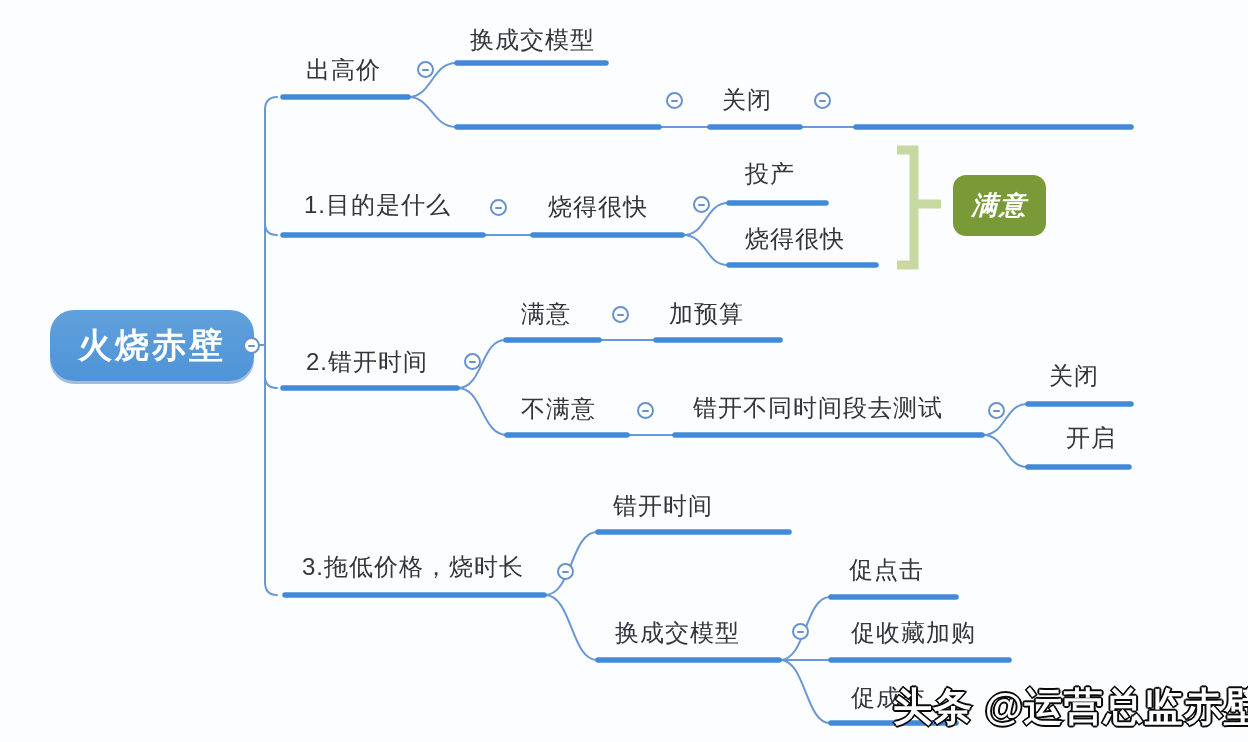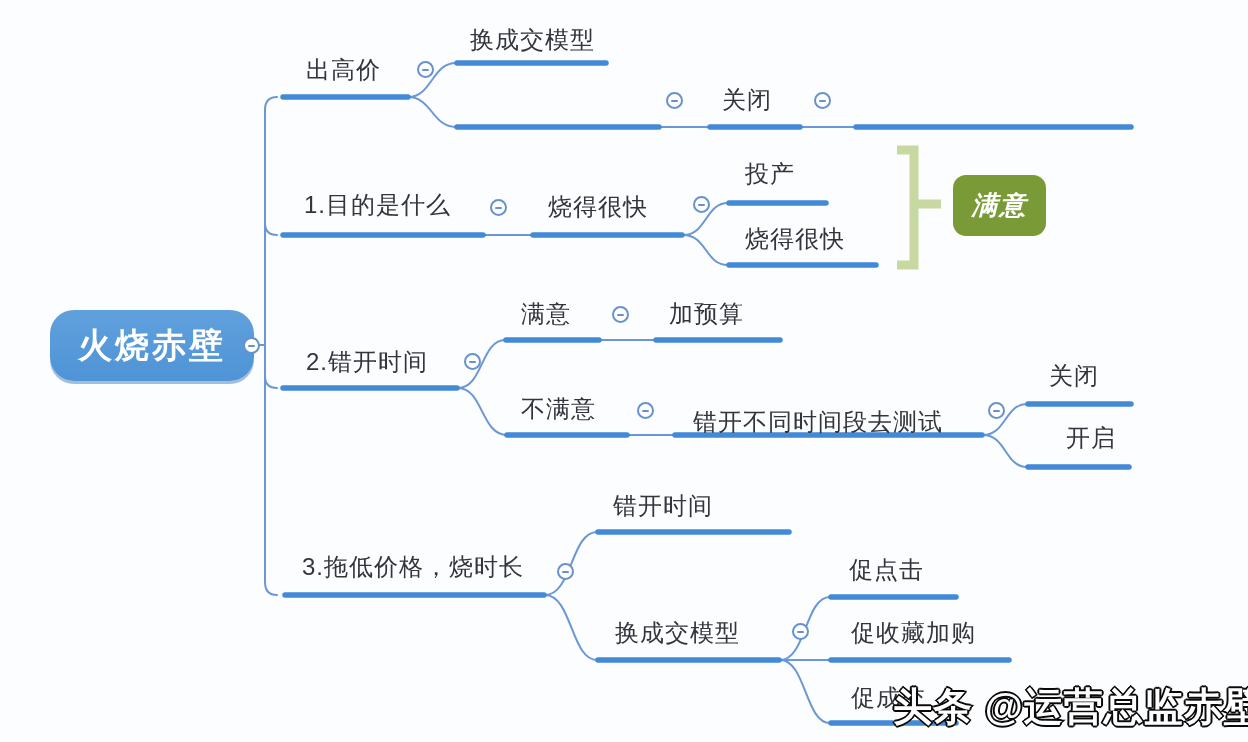--- a/index.html
+++ b/index.html
@@ -114,21 +114,21 @@
   <div class="label" style="left:304px;top:191px">1.目的是什么</div>
   <div class="label" style="left:548px;top:193px">烧得很快</div>
   <div class="label" style="left:745px;top:160px">投产</div>
   <div class="label" style="left:745px;top:225px">烧得很快</div>
   <div class="summary-node">满意</div>
 
   <div class="label" style="left:306px;top:348px">2.错开时间</div>
   <div class="label" style="left:521px;top:300px">满意</div>
   <div class="label" style="left:669px;top:300px">加预算</div>
   <div class="label" style="left:521px;top:395px">不满意</div>
-  <div class="label" style="left:693px;top:408px">错开不同时间段去测试</div>
+  <div class="label" style="left:693px;top:394px">错开不同时间段去测试</div>
   <div class="label" style="left:1049px;top:362px">关闭</div>
   <div class="label" style="left:1066px;top:424px">开启</div>
 
   <div class="label" style="left:302px;top:553px">3.拖低价格，烧时长</div>
   <div class="label" style="left:613px;top:492px">错开时间</div>
   <div class="label" style="left:615px;top:619px">换成交模型</div>
   <div class="label" style="left:849px;top:556px">促点击</div>
   <div class="label" style="left:851px;top:619px">促收藏加购</div>
   <div class="label" style="left:851px;top:684px">促成交</div>
 

